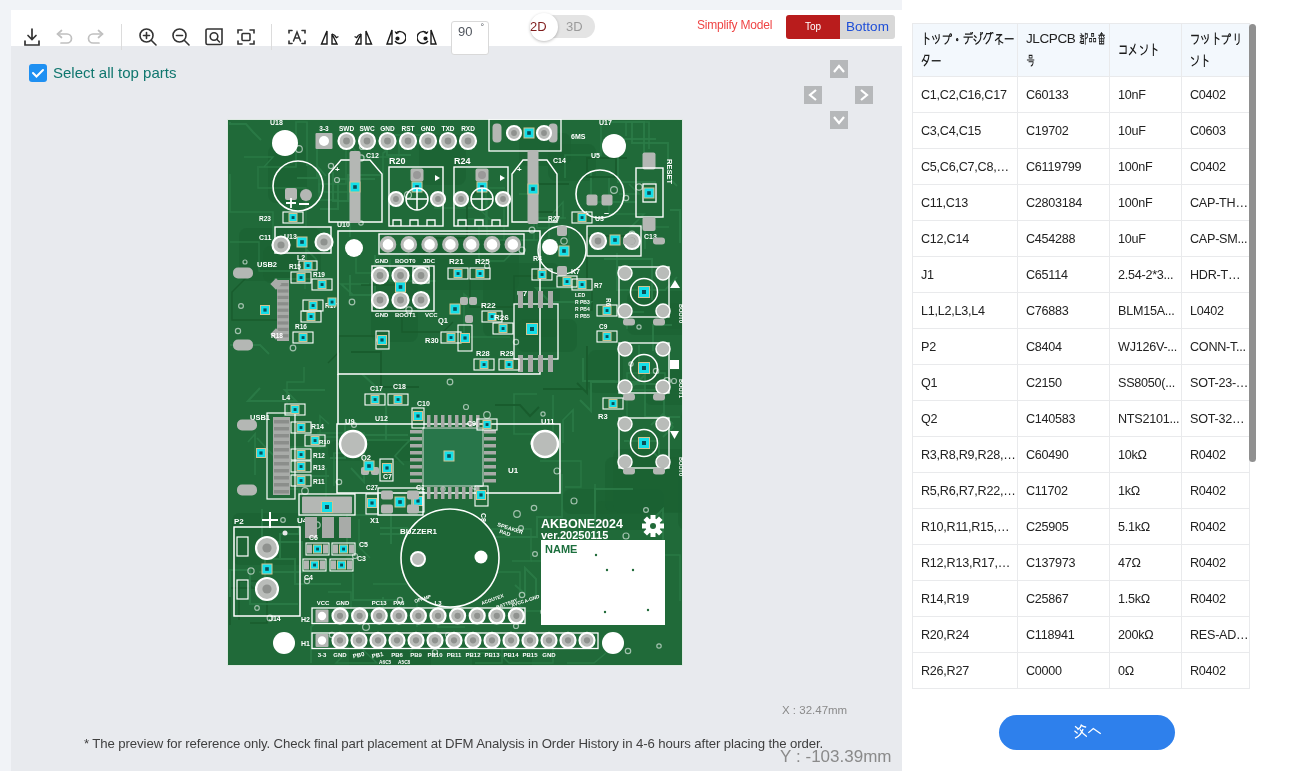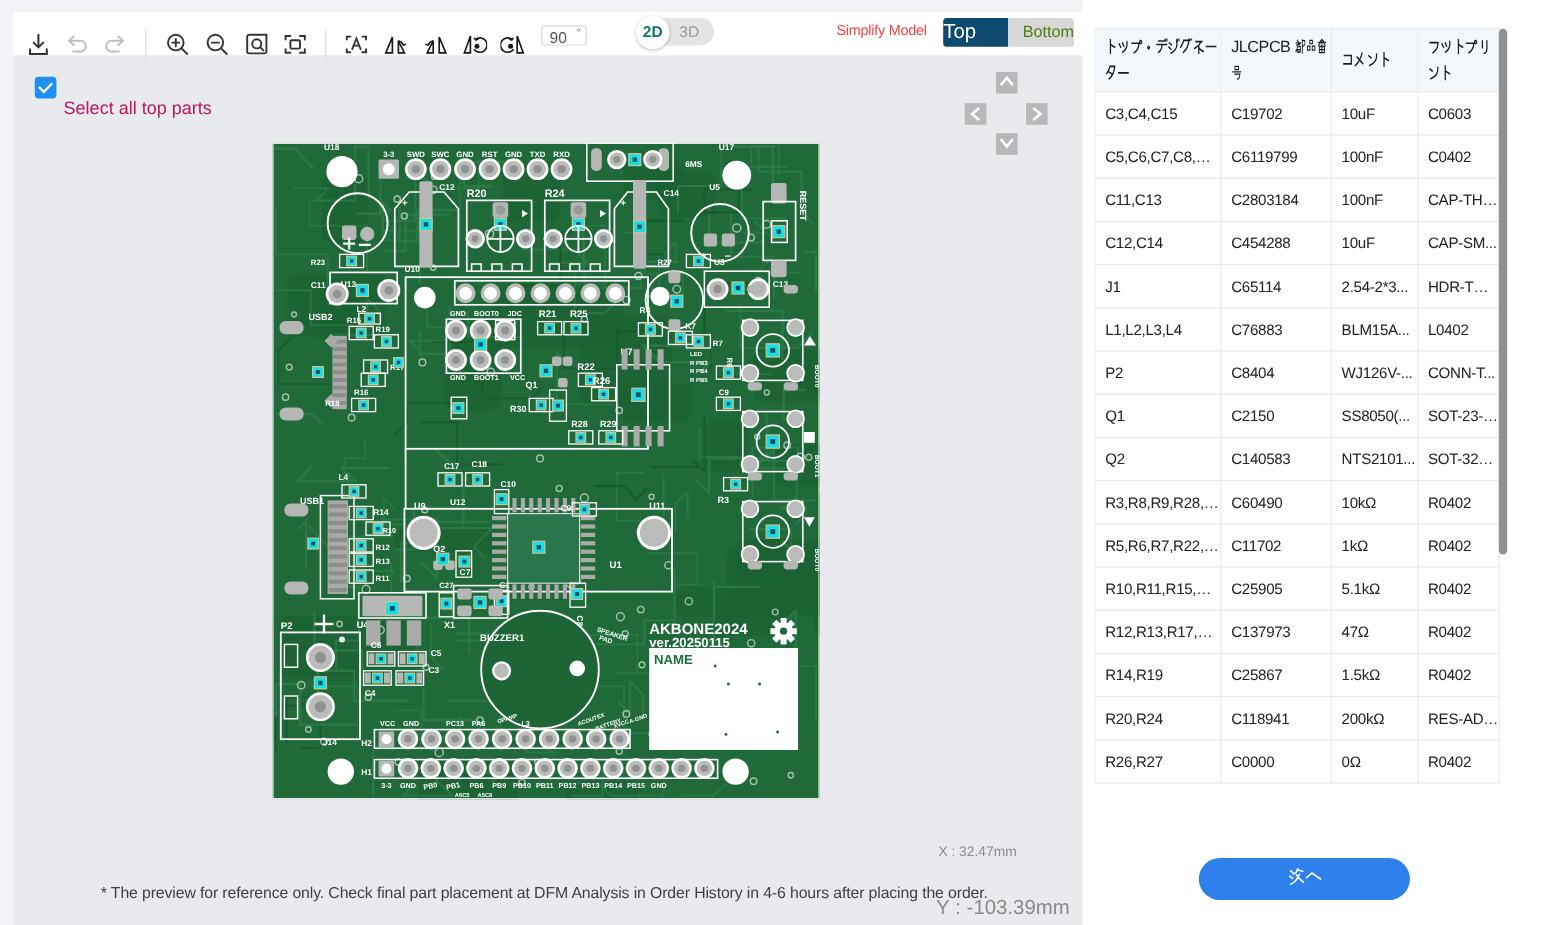--- a/index.html
+++ b/index.html
@@ -94,36 +94,36 @@
       </g>
     </svg>
     <svg style="position:absolute;left:406px;top:16px" width="22" height="22" viewBox="0 0 22 22">
       <g stroke="#1a1a1a" stroke-width="1.4" fill="none">
         <path d="M14,4 L14,18 L19,18 Z"></path>
         <path d="M10,7 a6,6 0 1 0 1,8"></path>
         <circle cx="8.5" cy="12.5" r="1.4" fill="#1a1a1a"></circle>
         <path d="M11,5.5 l-1.5,2 -2.2,-1" stroke-width="1.2"></path>
       </g>
     </svg>
-<div style="position:absolute;left:440px;top:11px;width:38px;height:17px;border:1px solid #d9d9d9;border-radius:3px;background:#fff">
+<div style="position:absolute;left:440px;top:11px;width:38px;height:34px;border:1px solid #d9d9d9;border-radius:3px;background:#fff">
 <span style="position:absolute;left:6px;top:2px;font-size:13px;color:#51565e">90</span>
 <span style="position:absolute;right:4px;top:0;font-size:9px;color:#51565e">°</span>
     </div>
 <div style="position:absolute;left:520px;top:5px;width:64px;height:23px;background:#e4e4e4;border-radius:12px"></div>
-<div style="position:absolute;left:519px;top:3px;width:28px;height:28px;background:#fff;border-radius:50%;box-shadow:0 1px 3px rgba(0,0,0,.25);text-align:center;line-height:28px;font-size:13px;font-weight:bold;color:#0f766e">2D</div>
+<div style="position:absolute;left:519px;top:3px;width:28px;height:28px;background:#fff;border-radius:50%;box-shadow:0 1px 3px rgba(0,0,0,.25);text-align:left;line-height:28px;font-size:13px;font-weight:normal;color:#7f1d1d">2D</div>
 <span style="position:absolute;left:555px;top:9px;font-size:13px;font-weight:normal;color:#9b9b9b">3D</span>
 <a style="position:absolute;left:686px;top:8px;font-size:12px;letter-spacing:-0.2px;color:#ef4444;">Simplify Model</a>
-<div style="position:absolute;left:775px;top:5px;width:54px;height:24px;background:#0c4a6e;color:#fff;font-size:17px;line-height:24px;border-radius:3px 0 0 3px">Top</div>
-<div style="position:absolute;left:829px;top:5px;width:55px;height:24px;background:#d8d8d8;color:#4d7c0f;font-size:13.5px;text-align:right;line-height:24px;border-radius:0 3px 3px 0">Bottom</div>
+<div style="position:absolute;left:775px;top:5px;width:54px;height:24px;background:#b91c1c;color:#fff;font-size:10px;text-align:center;line-height:24px;border-radius:3px 0 0 3px">Top</div>
+<div style="position:absolute;left:829px;top:5px;width:55px;height:24px;background:#d8d8d8;color:#1d4ed8;font-size:13.5px;text-align:center;line-height:24px;border-radius:0 3px 3px 0">Bottom</div>
 </div>
 <div style="position:absolute;left:29px;top:64px;width:18px;height:18px;background:#1e90f2;border-radius:3px">
 <svg width="18" height="18" viewBox="0 0 18 18">
       <path d="M4,9 l3.5,3.5 L14,6" stroke="#fff" stroke-width="2" fill="none" stroke-linecap="round"></path>
     </svg></div>
-<span style="position:absolute;left:53px;top:82px;font-size:15px;color:#be185d">Select all top parts</span>
+<span style="position:absolute;left:53px;top:64px;font-size:15px;color:#0f766e">Select all top parts</span>
 <svg width="456" height="547" viewBox="0 0 456 547" style="position:absolute;left:227px;top:119px">
     <rect width="456" height="547" fill="#206a39"></rect>
     <rect x="292" y="14" width="52" height="33" fill="#1a6132" opacity="0.6" rx="8"></rect>
     <rect x="336" y="370" width="101" height="25" fill="#1a6132" opacity="0.6" rx="8"></rect>
     <rect x="192" y="16" width="47" height="50" fill="#1a6132" opacity="0.6" rx="8"></rect>
     <rect x="12" y="109" width="82" height="53" fill="#1a6132" opacity="0.6" rx="8"></rect>
     <rect x="101" y="322" width="95" height="20" fill="#1a6132" opacity="0.6" rx="8"></rect>
     <rect x="367" y="382" width="57" height="29" fill="#1a6132" opacity="0.6" rx="8"></rect>
     <rect x="436" y="184" width="37" height="26" fill="#1a6132" opacity="0.6" rx="8"></rect>
     <rect x="386" y="330" width="95" height="64" fill="#1a6132" opacity="0.6" rx="8"></rect>
@@ -1009,20 +1009,26 @@
               </svg><svg style="width:10.4px;height:13.5px;vertical-align:-2px" viewBox="0 0 100 100" preserveAspectRatio="none">
                 <path d="M12,30 H68 c0,28 -12,46 -38,58 M83,14 a9,9 0 1 0 0.1,0" fill="none" stroke="#1c1c1c" stroke-width="10" stroke-linecap="square"></path>
               </svg><svg style="width:10.4px;height:13.5px;vertical-align:-2px" viewBox="0 0 100 100" preserveAspectRatio="none">
                 <path d="M32,16 V58 M68,16 V68 c0,12 -8,20 -22,26" fill="none" stroke="#1c1c1c" stroke-width="10" stroke-linecap="square"></path>
               </svg><br><svg style="width:10.4px;height:13.5px;vertical-align:-2px" viewBox="0 0 100 100" preserveAspectRatio="none">
                 <path d="M16,26 l18,12 M78,16 c6,34 -18,58 -56,70" fill="none" stroke="#1c1c1c" stroke-width="10" stroke-linecap="square"></path>
               </svg><svg style="width:10.4px;height:13.5px;vertical-align:-2px" viewBox="0 0 100 100" preserveAspectRatio="none">
                 <path d="M42,8 V92 M42,38 L76,54" fill="none" stroke="#1c1c1c" stroke-width="10" stroke-linecap="square"></path>
               </svg></th>
           </tr>
+<tr>
+            <td>C1,C2,C16,C17</td>
+            <td>C60133</td>
+            <td>10nF</td>
+            <td>C0402</td>
+          </tr>
           <tr>
             <td>C3,C4,C15</td>
             <td>C19702</td>
             <td>10uF</td>
             <td>C0603</td>
           </tr>
           <tr>
             <td>C5,C6,C7,C8,C9,...</td>
             <td>C6119799</td>
             <td>100nF</td>

